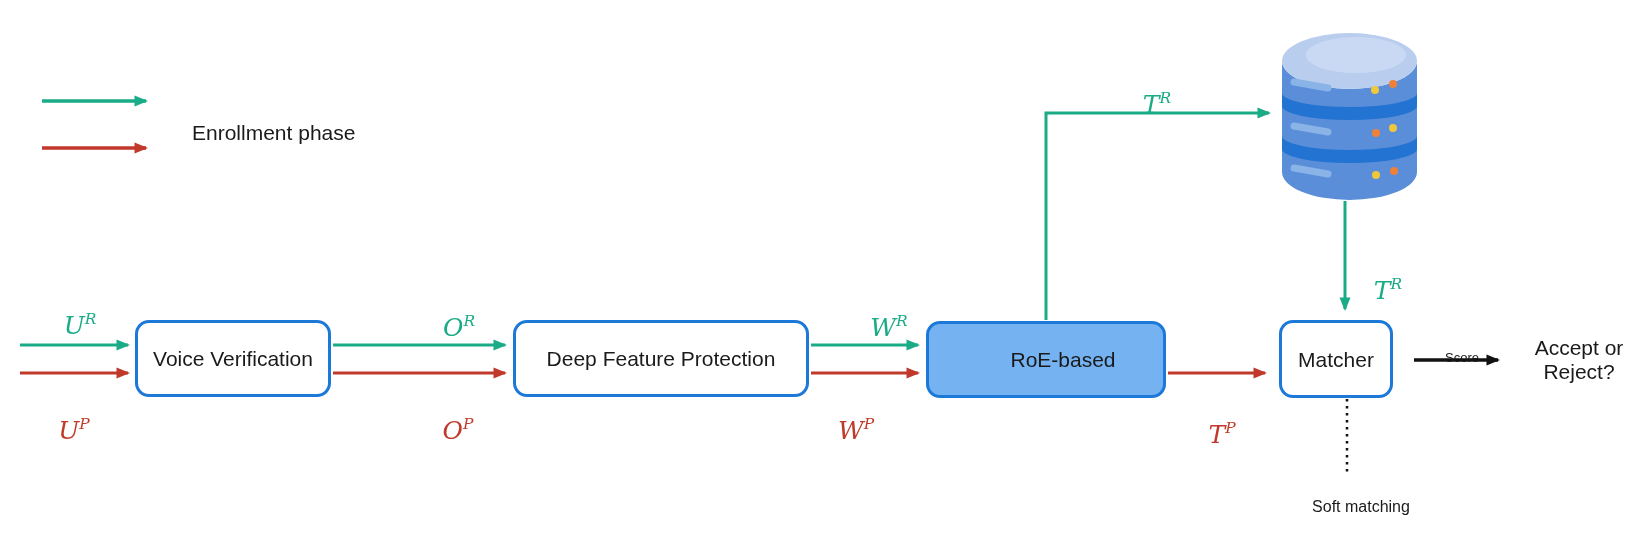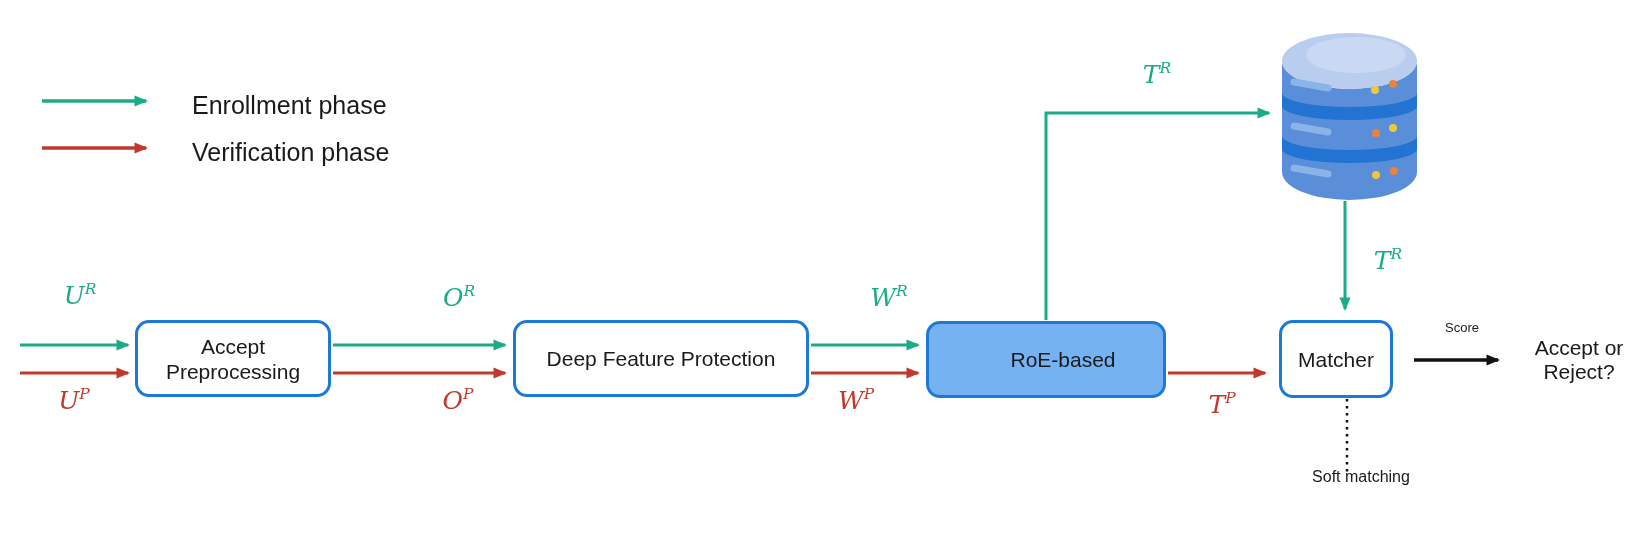--- a/index.html
+++ b/index.html
@@ -31,22 +31,22 @@
   .mr{fill:var(--verification-red);}
   .mb{fill:var(--score-black);}
   .node{
     position:absolute;box-sizing:border-box;
     border:3px solid var(--node-border);border-radius:14px;
     background:var(--node-fill);
     display:flex;flex-direction:column;align-items:center;justify-content:center;
     text-align:center;font-size:21px;line-height:25px;color:var(--text-black);
   }
   .node.filled{background:var(--protected-fill);padding-left:34px;}
-  .txt{position:absolute;white-space:nowrap;}
-  .legend-label{font-size:25px;}
+  .txt{position:absolute;white-space:nowrap;margin-top:30px;}
+  .legend-label{font-size:21px;}
   .math{
     font-family:"DejaVu Serif", serif;font-style:italic;font-size:25px;
     transform:translate(-50%,-50%);
   }
   .math sup{font-size:62%;font-style:italic;line-height:0;}
   .math.green{color:var(--enrollment-green);}
   .math.red{color:var(--verification-red);}
   .score-label{font-size:13px;transform:translateX(-50%);}
   .decision-label{
     position:absolute;width:132px;text-align:center;font-size:21px;line-height:24px;
@@ -101,24 +101,23 @@
       <circle cx="1375" cy="90" r="4" fill="var(--dot-yellow)"></circle>
       <circle cx="1393" cy="84" r="4" fill="var(--dot-orange)"></circle>
       <circle cx="1376" cy="133" r="4" fill="var(--dot-orange)"></circle>
       <circle cx="1393" cy="128" r="4" fill="var(--dot-yellow)"></circle>
       <circle cx="1376" cy="175" r="4" fill="var(--dot-yellow)"></circle>
       <circle cx="1394" cy="171" r="4" fill="var(--dot-orange)"></circle>
     </g>
   </svg>
 
   <div class="txt legend-label" style="left:192px;top:91px">Enrollment phase</div>
-  <div class="txt legend-label" style="left:192px;top:138px">Verification phase</div>
 
   <div class="node" style="left:135px;top:320px;width:196px;height:77px">
-    <span>Accept Preprocessing</span>
+    <span>Voice Verification</span>
   </div>
 
   <div class="node" style="left:513px;top:320px;width:296px;height:77px">
     <span>Deep Feature Protection</span>
   </div>
 
   <div class="node filled" style="left:926px;top:321px;width:240px;height:77px">
     <span>RoE-based</span>
   </div>
 

